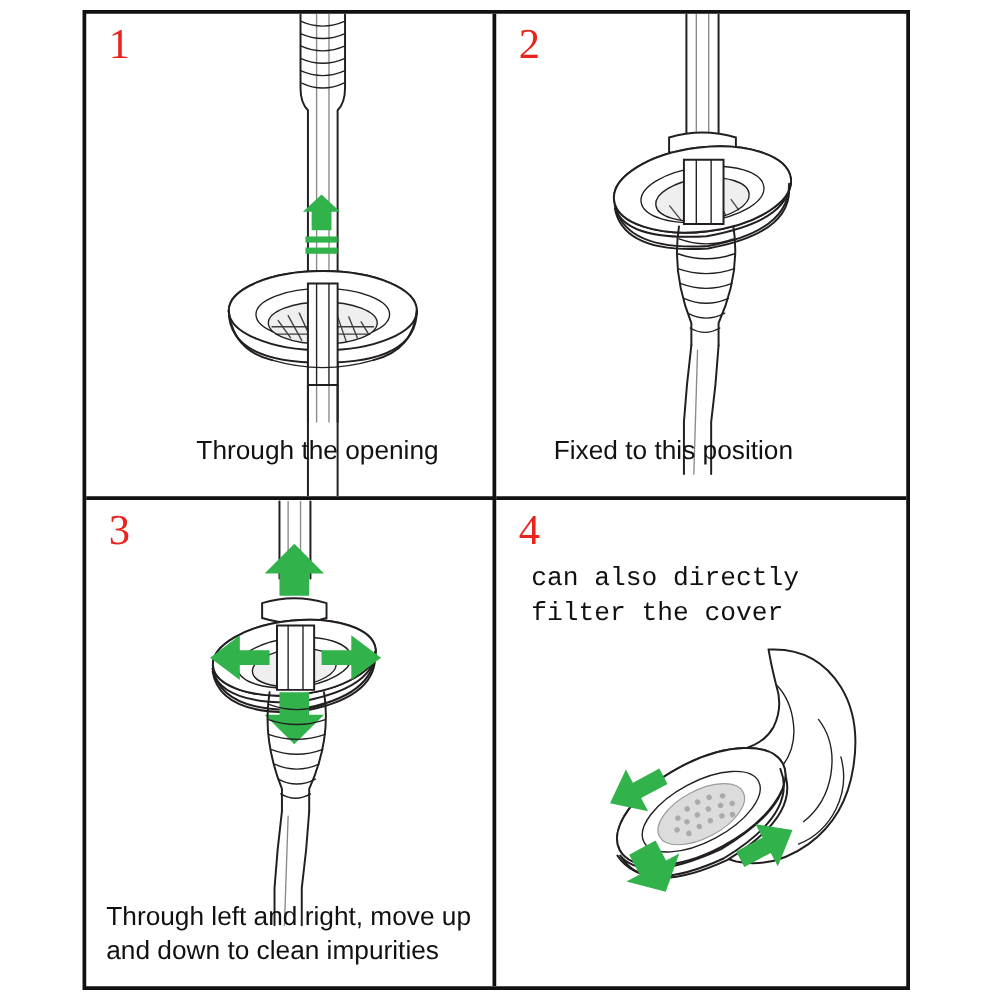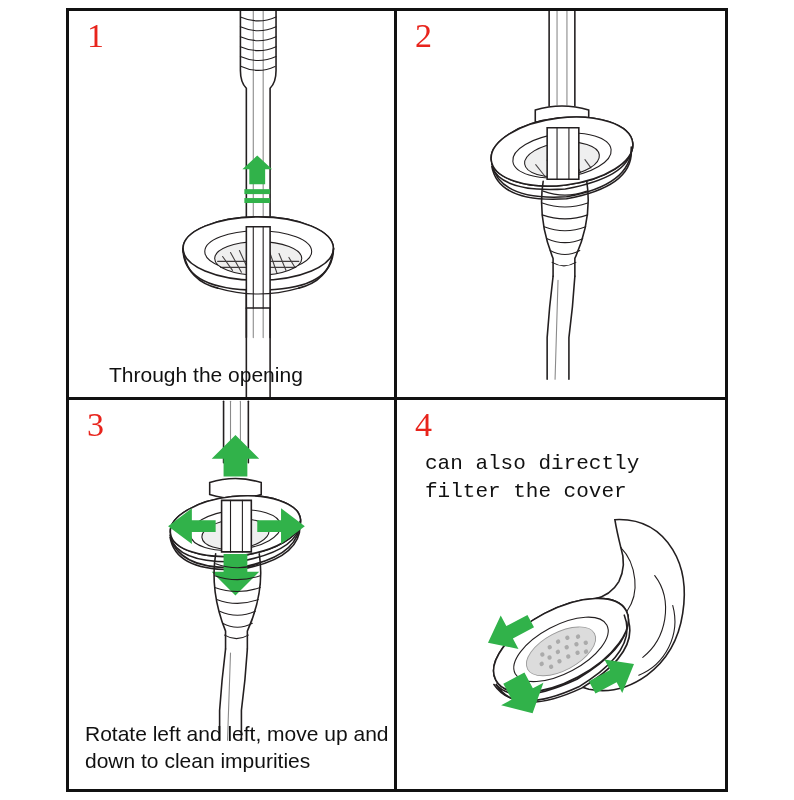--- a/index.html
+++ b/index.html
@@ -49,21 +49,21 @@
     font-weight: normal;
     line-height: 1;
   }
   .caption {
     position: absolute;
     font-size: 21px;
     color: #111111;
     line-height: 1.32;
     font-family: "Liberation Sans", sans-serif;
   }
-  .cap1 { left: 40px; bottom: 8px; width: 290px; }
+  .cap1 { left: 40px; bottom: 22px; width: 290px; text-align: center; }
   .cap2 { left: 46px; bottom: 22px; width: 290px; }
   .cap3 { left: 16px; bottom: 14px; width: 310px; }
   .cap4 { left: 28px; top: 50px; width: 270px; font-family: Liberation Mono, monospace; }
 
   .art {
     position: absolute;
     left: 0;
     top: 0;
     width: 100%;
     height: 100%;
@@ -187,20 +187,21 @@
             <path d="M153 242 Q168 250 183 242"></path>
             <path d="M155 254 Q167 261 179 254"></path>
           </g>
 
           <path class="ln" d="M156 268 Q152 300 150 330 L150 372"></path>
           <path class="ln" d="M178 268 Q176 300 172 330 L172 372"></path>
           <line class="ln-light" x1="161" y1="272" x2="158" y2="372"></line>
         </svg>
       </div>
       <div class="step-num">2</div>
+      <div class="caption cap2">Fixed to this position</div>
     </div>
 
     <div class="cell c3">
       <div class="art">
         <svg viewBox="0 0 328 390" width="100%" height="100%" preserveAspectRatio="xMidYMid meet">
           <line class="ln-light" x1="163" y1="0" x2="163" y2="60"></line>
           <line class="ln-light" x1="173" y1="0" x2="173" y2="60"></line>
           <path class="ln" d="M156 0 L156 62"></path>
           <path class="ln" d="M181 0 L181 62"></path>
 
@@ -246,21 +247,21 @@
             <path d="M155 224 Q170 232 185 224"></path>
             <path d="M157 236 Q169 243 181 236"></path>
           </g>
 
           <path class="ln" d="M158 250 Q154 282 152 312 L152 342"></path>
           <path class="ln" d="M180 250 Q178 282 174 312 L174 342"></path>
           <line class="ln-light" x1="163" y1="254" x2="160" y2="342"></line>
         </svg>
       </div>
       <div class="step-num">3</div>
-      <div class="caption cap3">Rotate left and left, move up and down to clean impurities</div>
+      <div class="caption cap3">Through left and right, move up and down to clean impurities</div>
     </div>
 
     <div class="cell c4">
       <div class="art">
         <svg viewBox="0 0 328 390" width="100%" height="100%" preserveAspectRatio="xMidYMid meet">
 
           <g>
             <path class="fillw" d="M218 120 Q256 118 276 150 Q292 176 286 214 Q280 254 250 276 Q222 296 192 290 Q168 284 158 262 Q150 242 160 224 Q172 204 196 200 Q214 196 222 182 Q230 166 224 148 Q220 132 218 120 Z"></path>
             <path class="ln-thin" d="M224 148 Q236 160 238 180 Q240 198 230 212"></path>
             <path class="ln-thin" d="M258 176 Q272 194 268 220 Q264 244 246 258"></path>

